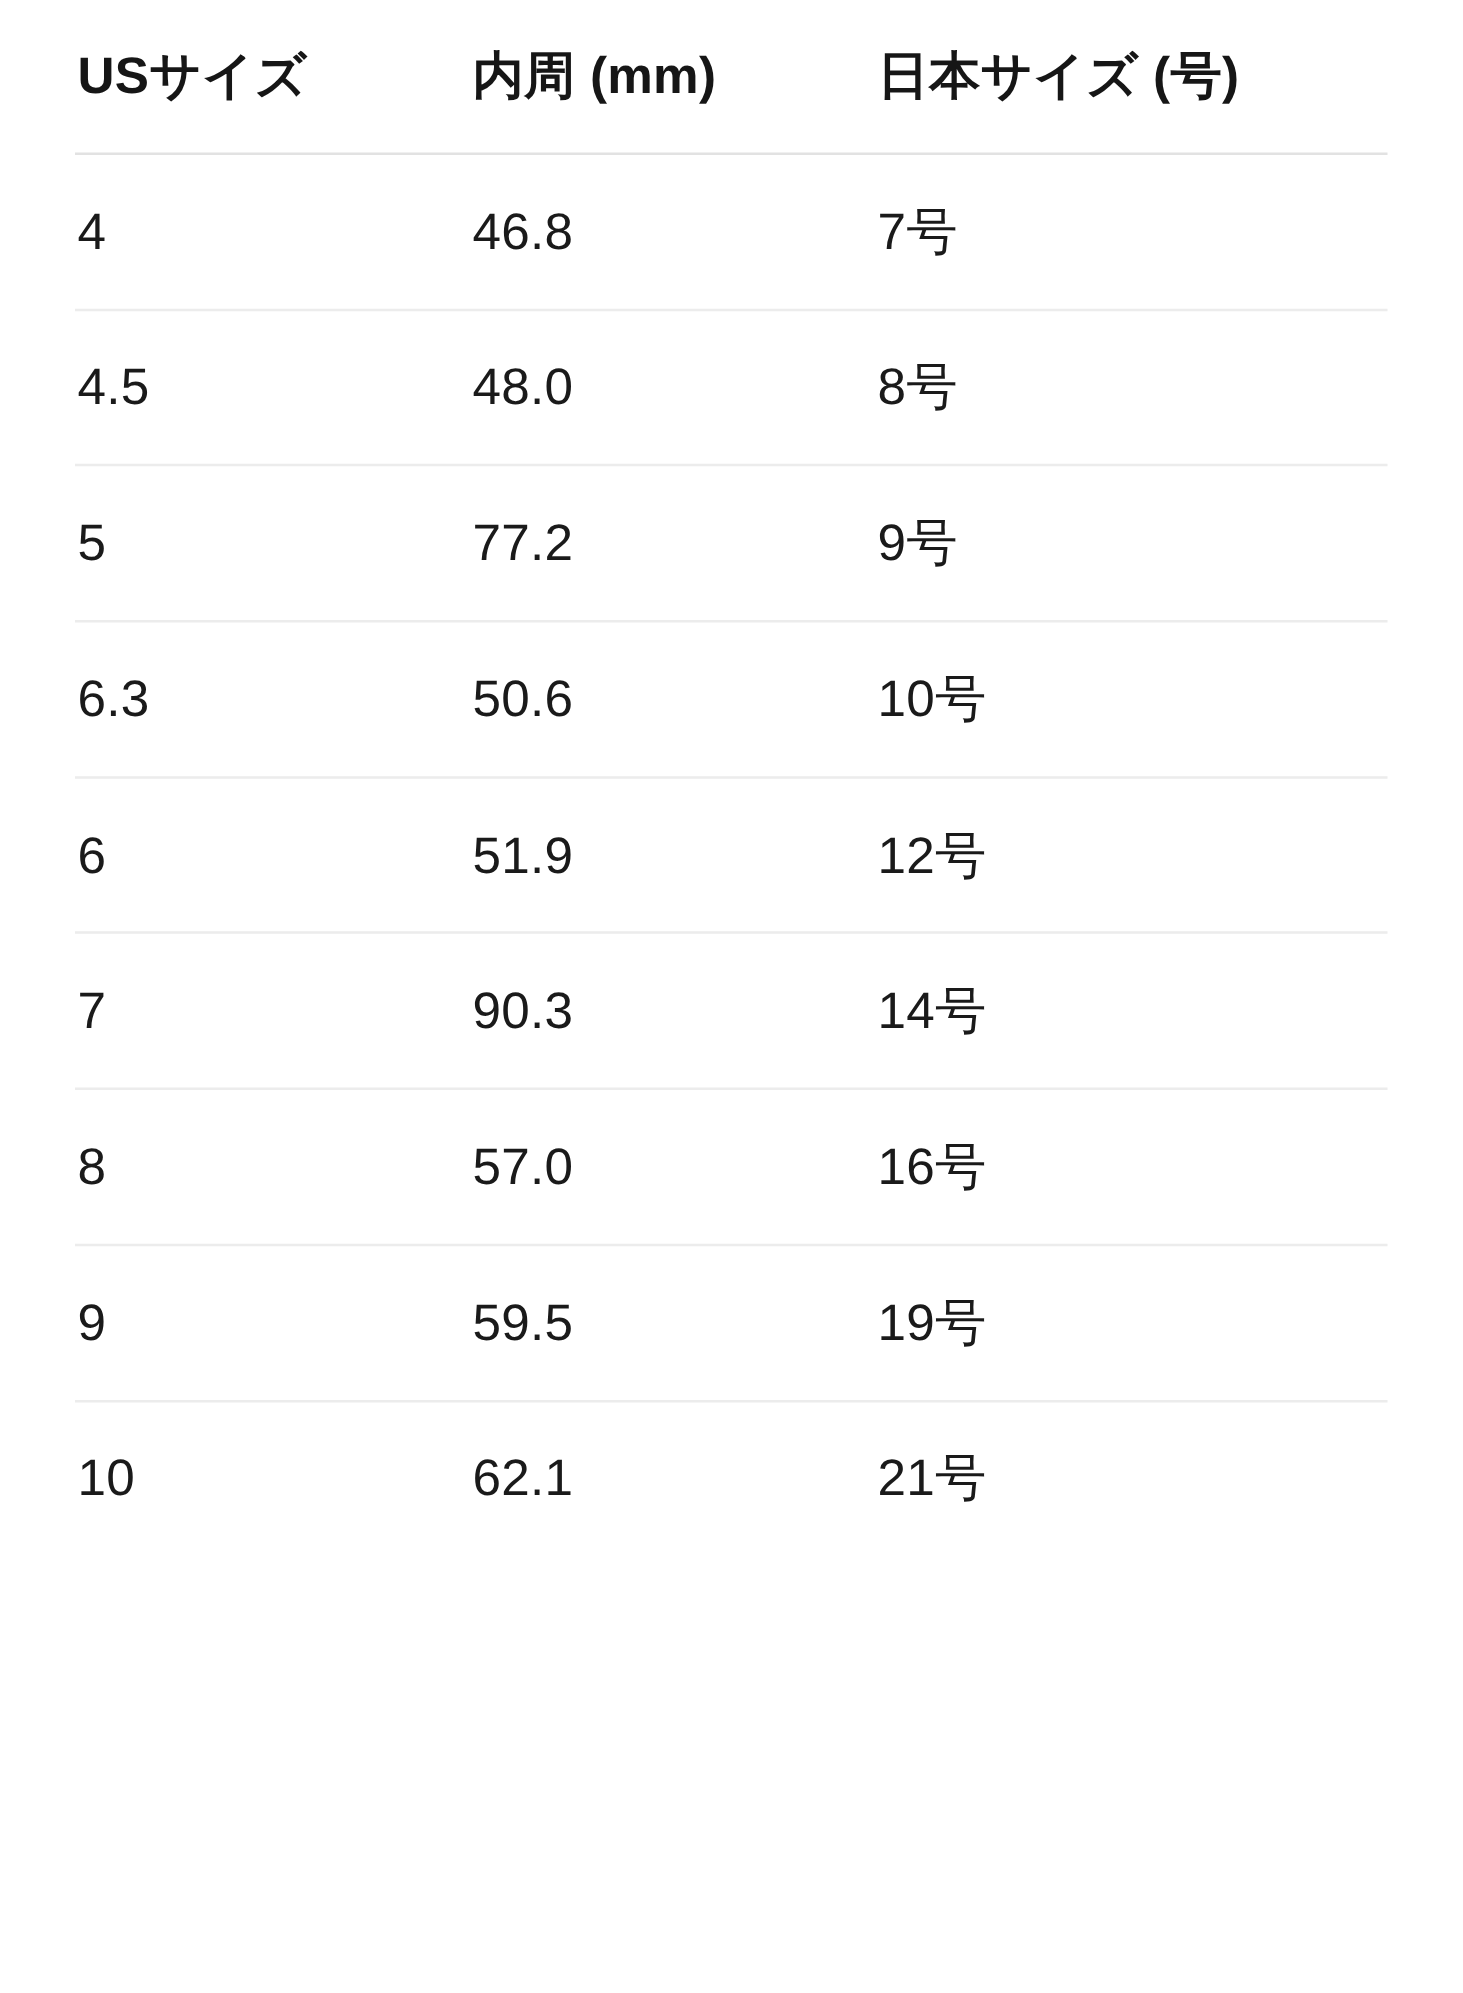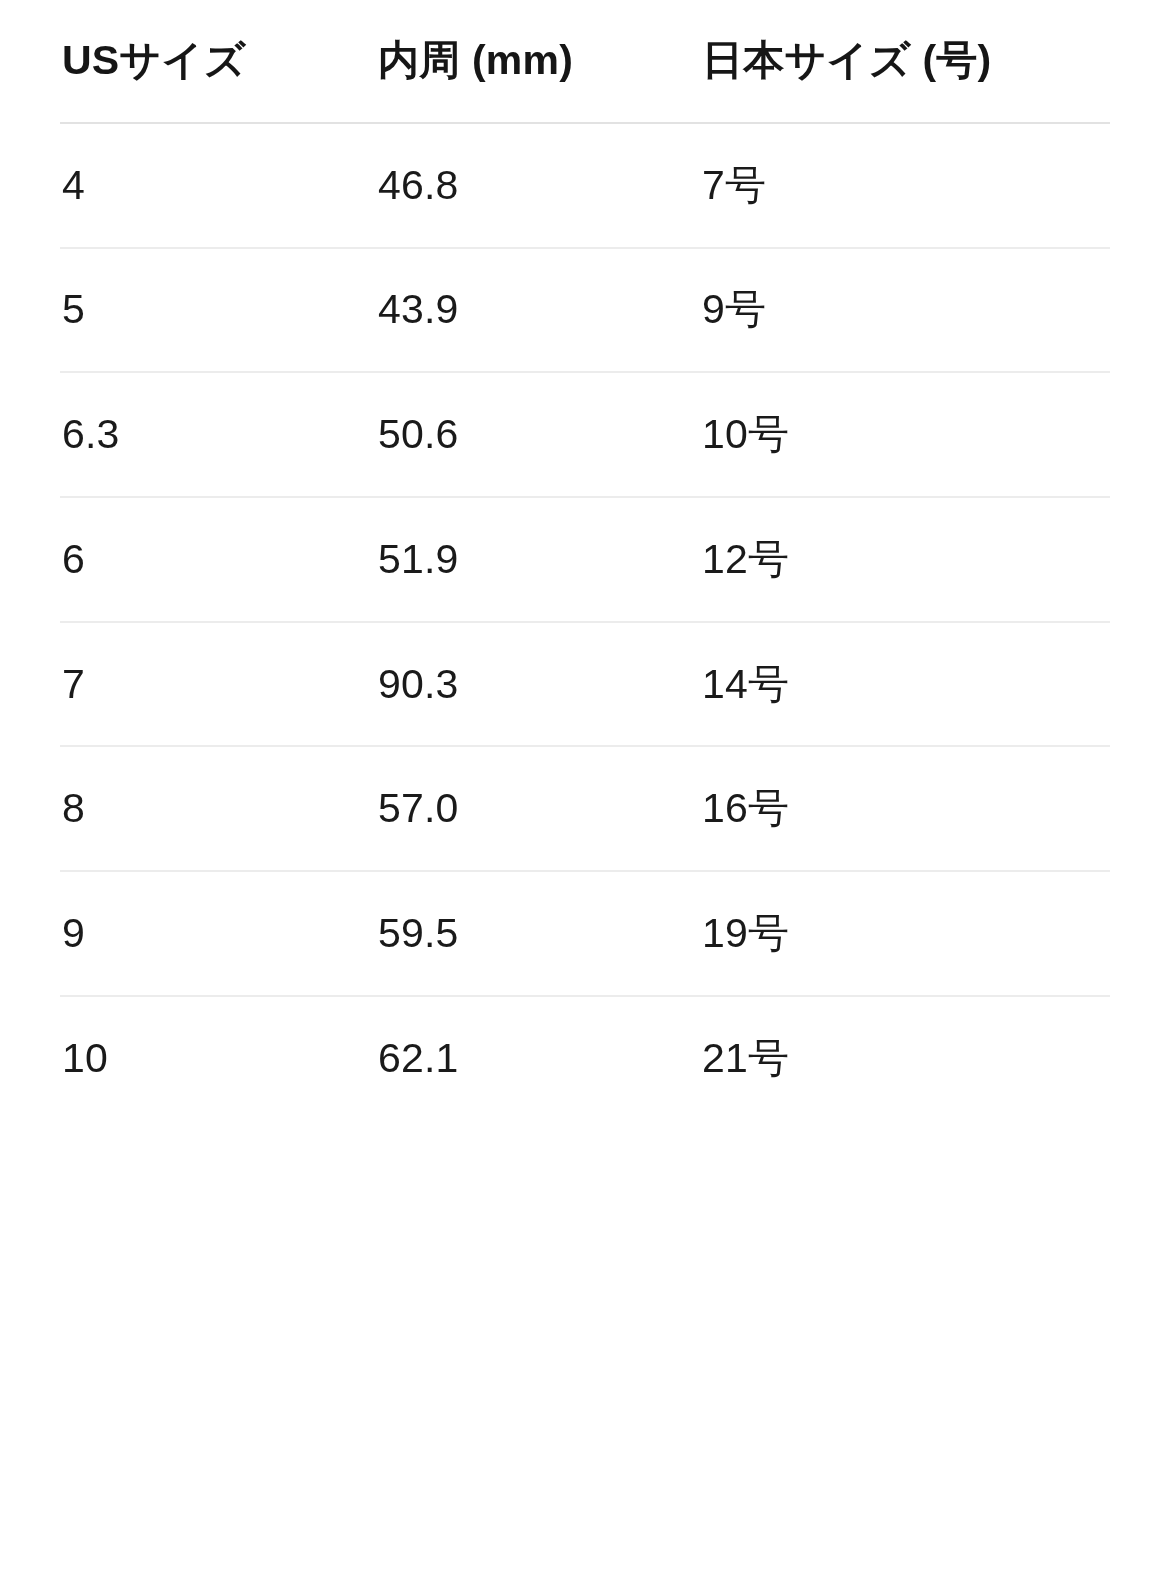--- a/index.html
+++ b/index.html
@@ -86,22 +86,27 @@
         <th>日本サイズ (号)</th>
       </tr>
     </thead>
     <tbody id="table-body">
         <tr>
           <td>4</td>
           <td>46.8</td>
           <td>7号</td>
         </tr>
         <tr>
+          <td>4.5</td>
+          <td>48.0</td>
+          <td>8号</td>
+        </tr>
+        <tr>
           <td>5</td>
-          <td>43.9</td>
+          <td>77.2</td>
           <td>9号</td>
         </tr>
         <tr>
           <td>6.3</td>
           <td>50.6</td>
           <td>10号</td>
         </tr>
         <tr>
           <td>6</td>
           <td>51.9</td>

